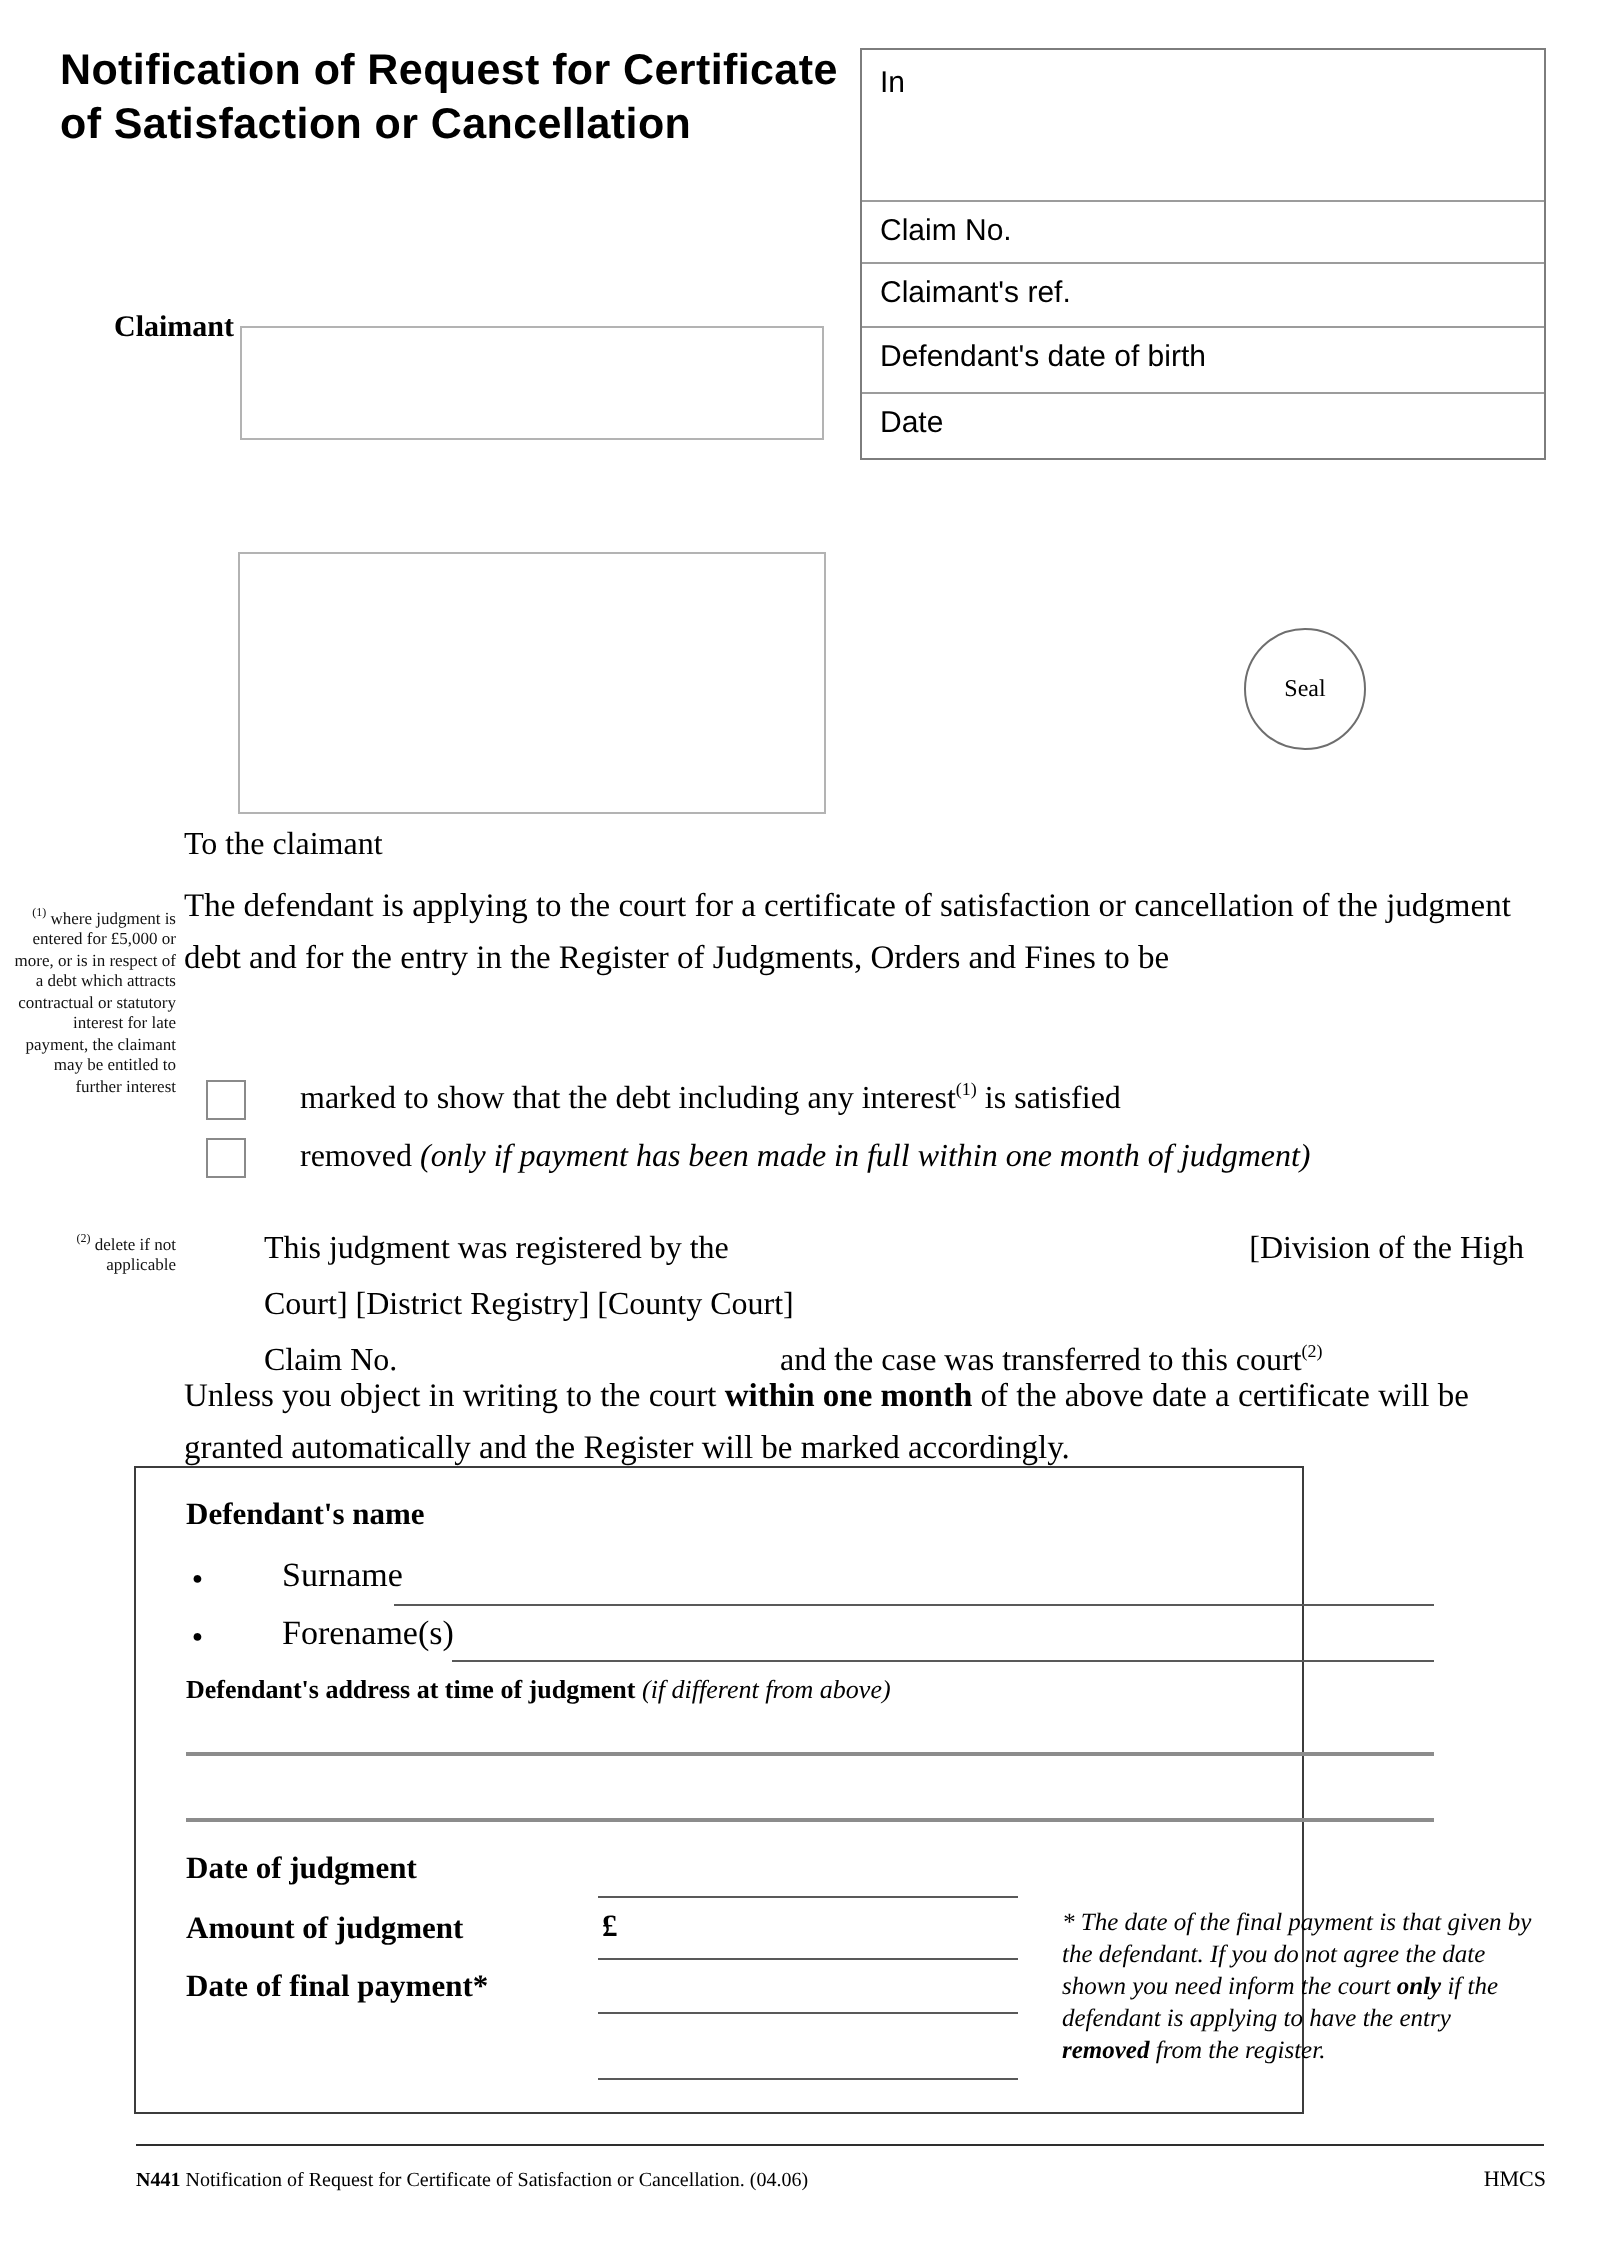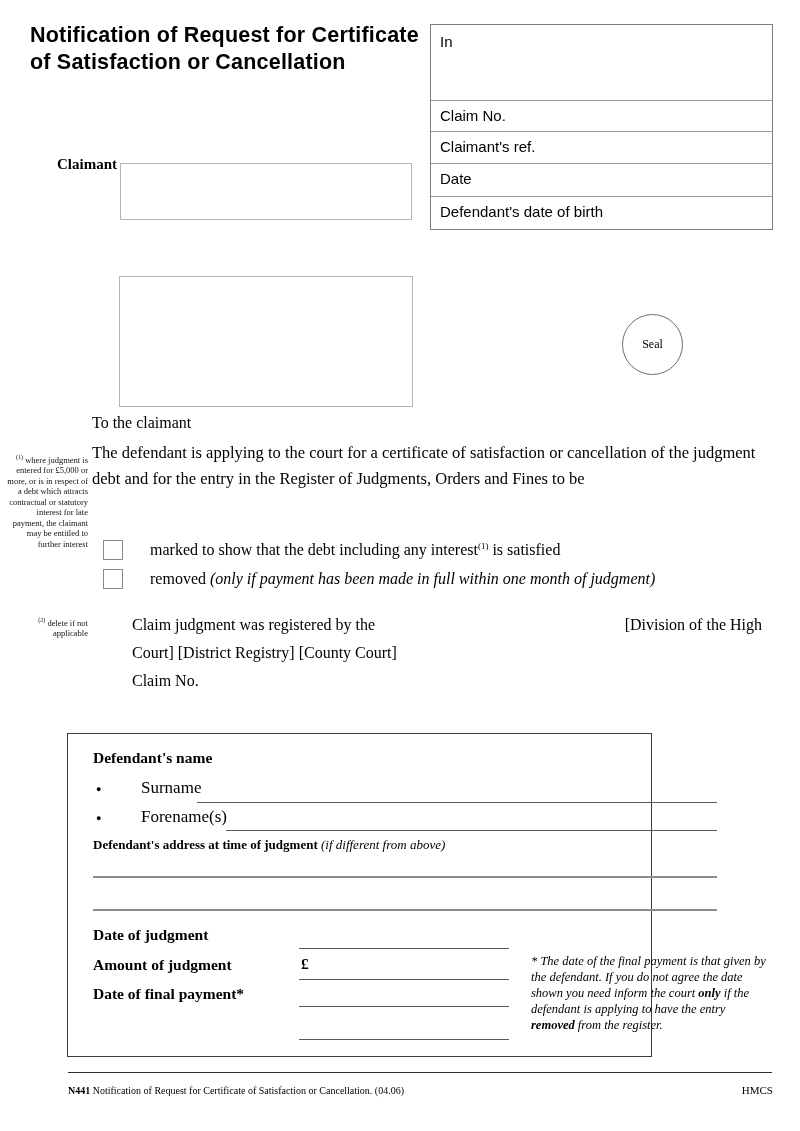--- a/index.html
+++ b/index.html
@@ -83,25 +83,25 @@
   <div class="court-table">
     <div class="ct-row first">
       <span>In</span>
     </div>
     <div class="ct-row r1">
       <span>Claim No.</span>
     </div>
     <div class="ct-row r2">
       <span>Claimant's ref.</span>
     </div>
+    <div class="ct-row r3">
+      <span>Defendant's date of birth</span>
+    </div>
     <div class="ct-row r4">
       <span>Date</span>
-    </div>
-    <div class="ct-row r3">
-      <span>Defendant's date of birth</span>
     </div>
   </div>
 
   <div class="claimant-label">Claimant</div>
   <div class="claimant-box"></div>
 
   <div class="defendant-box"></div>
 
   <div class="seal">
     <span>Seal</span>
@@ -116,29 +116,31 @@
   <div class="checkbox cb1"></div>
   <div class="cb-label cbl1"><span>marked to show that the debt including any interest</span><sup class="ref">(1)</sup><span> is satisfied</span></div>
 
   <div class="checkbox cb2"></div>
   <div class="cb-label cbl2"><span>removed </span><span class="italic">(only if payment has been made in full within one month of judgment)</span></div>
 
   <div class="margin-note n2"><sup>(2)</sup><span> delete if not applicable</span></div>
 
   <div class="registered">
     <div class="reg-line1">
-      <span>Claim judgment was registered by the</span>
+      <span>This judgment was registered by the</span>
       <span>[Division of the High</span>
     </div>
     <div>Court] [District Registry] [County Court]</div>
     <div class="reg-line3">
       <span>Claim No.</span>
+      <span class="transferred"><span>and the case was transferred to this court</span><sup class="ref">(2)</sup></span>
     </div>
   </div>
 
+  <div class="unless"><span>Unless you object in writing to the court </span><b>within one month</b><span> of the above date a certificate will be granted automatically and the Register will be marked accordingly.</span></div>
 
   <div class="details-box">
     <div class="db-abs db-heading" style="left:25px; top:15px;">Defendant's name</div>
 
     <span class="db-abs bullet" style="left:28px; top:50px;">●</span>
     <span class="db-abs db-label" style="left:73px; top:44px;">Surname</span>
     <div class="db-abs rule" style="left:129px; top:68px; width:520px;"></div>
 
     <span class="db-abs bullet" style="left:28px; top:79px;">●</span>
     <span class="db-abs db-label" style="left:73px; top:73px;">Forename(s)</span>

